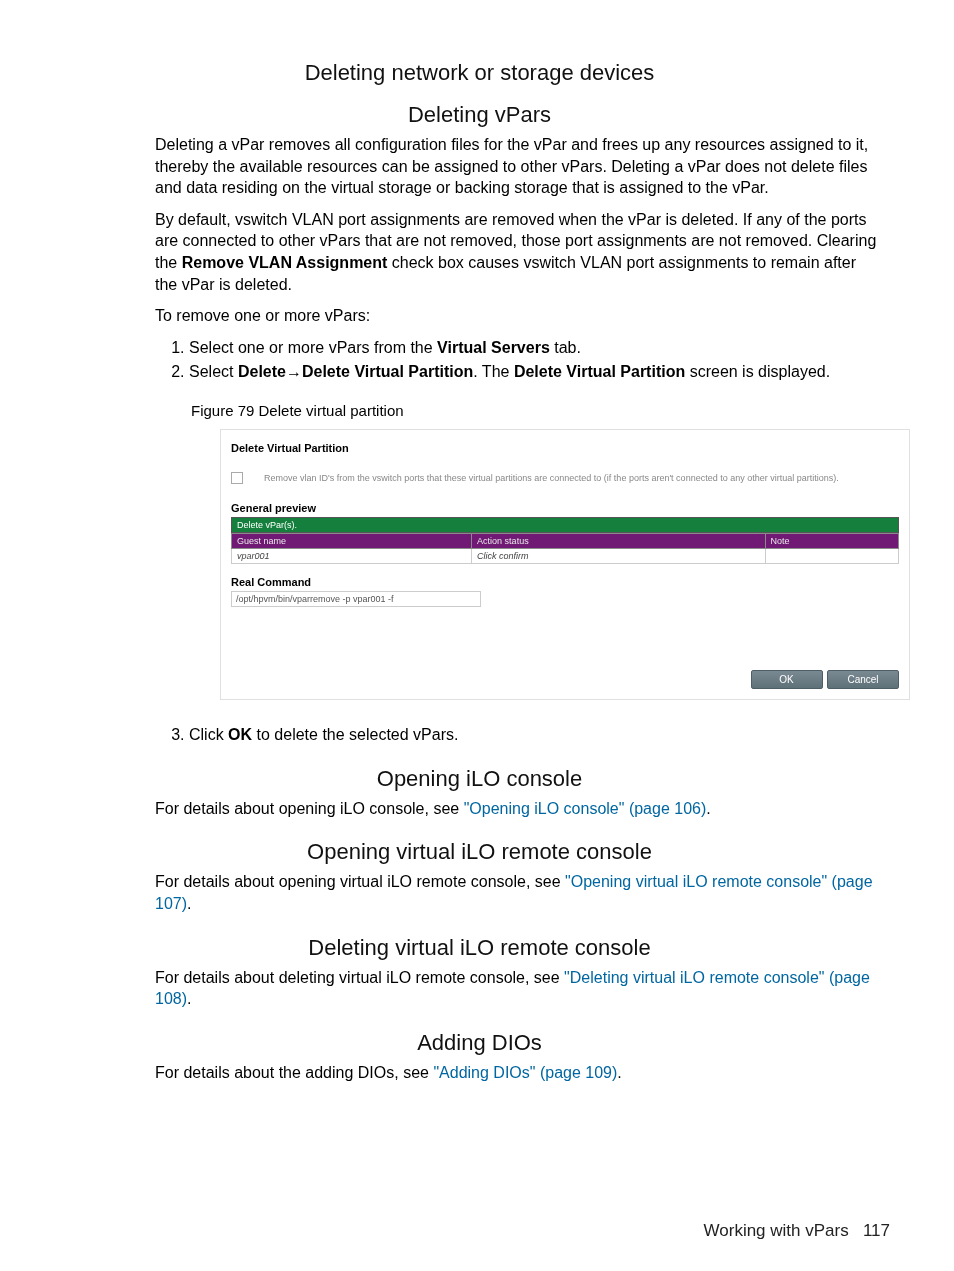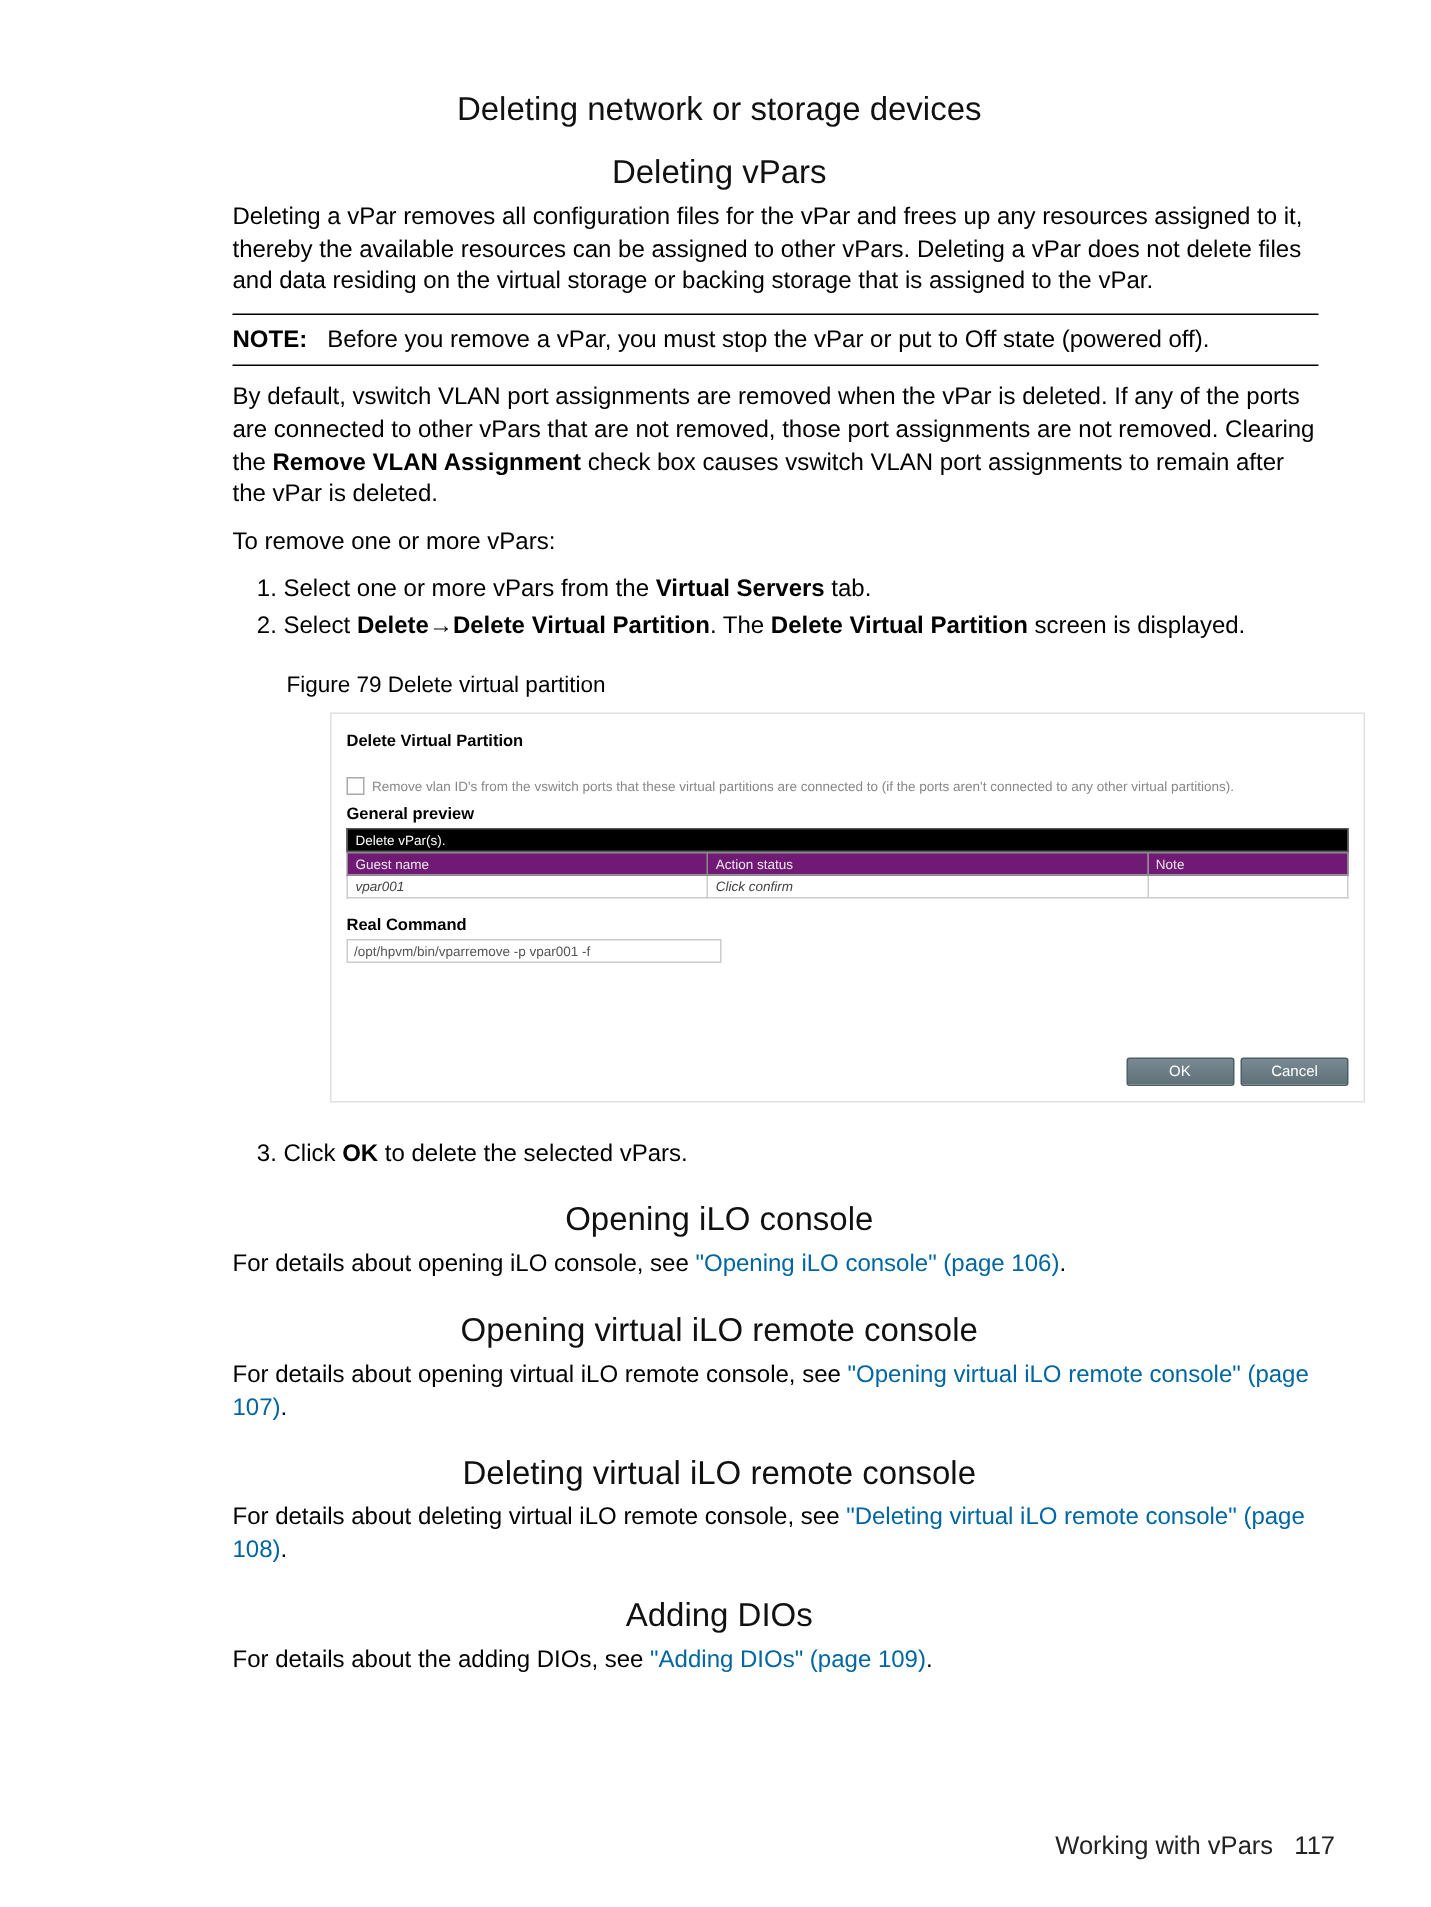--- a/index.html
+++ b/index.html
@@ -31,24 +31,24 @@
   
   .shot {
     margin:0 0 0 65px;
     border:1px solid #e0e0e0;
     width:690px;
     background:#fff;
     padding:12px 10px 10px 10px;
     box-sizing:border-box;
   }
   .shot .dlg-title { font:700 11px Arial; margin-bottom:18px; }
-  .shot .chk { font:400 9px Arial; color:#888; display:flex; align-items:center; gap:5px; margin-bottom:7px; }
+  .shot .chk { font:400 9px Arial; color:#888; display:flex; align-items:center; gap:21px; margin-bottom:18px; }
   .shot .chk .box { width:10px; height:10px; border:1px solid #aaa; display:inline-block; }
   .shot .sect { font:700 11px Arial; margin:4px 0 3px; }
-  .shot .bar { background:#000000; color:#fff; font:400 9px Arial; padding:2px 5px; border:1px solid #555; }
+  .shot .bar { background:#15803d; color:#fff; font:400 9px Arial; padding:2px 5px; border:1px solid #555; }
   .shot table.tbl { width:100%; border-collapse:collapse; font:400 9px Arial; }
   .shot table.tbl th { background:#701a75; color:#e8e8e8; font-weight:400; text-align:left; padding:2px 5px; border:1px solid #8a8a8a; }
   .shot table.tbl td { padding:2px 5px; border:1px solid #ccc; color:#444;font-style:italic; }
   .shot .cmdbox { border:1px solid #ccc; width:240px; font:400 9px Arial; color:#555; padding:2px 4px; margin-top:3px; }
   .shot .btnrow { text-align:right; margin-top:60px; }
   .shot .btn {
     display:inline-block; min-width:46px; text-align:center;
     font:400 10px Arial; color:#fff; padding:3px 12px; border-radius:2px;
     background:linear-gradient(#7a8a93,#5e7078);
     border:1px solid #4e5e66;
@@ -66,23 +66,20 @@
 <div class="page">
 
   <h2 class="sec">Deleting network or storage devices</h2>
 
   <div class="sec-gap-sm"></div>
 
   <h2 class="sec">Deleting vPars</h2>
   <div class="body">
     <p>Deleting a vPar removes all configuration files for the vPar and frees up any resources assigned to it, thereby the available resources can be assigned to other vPars. Deleting a vPar does not delete files and data residing on the virtual storage or backing storage that is assigned to the vPar.</p>
 
-    <div class="note-box">
-      <b>NOTE:</b>&nbsp;&nbsp;&nbsp;<span>Before you remove a vPar, you must stop the vPar or put to Off state (powered off).</span>
-    </div>
 
     <p>
       <span>By default, vswitch VLAN port assignments are removed when the vPar is deleted. If any of the ports are connected to other vPars that are not removed, those port assignments are not removed. Clearing the </span><b>Remove VLAN Assignment</b><span> check box causes vswitch VLAN port assignments to remain after the vPar is deleted.</span>
     </p>
 
     <p>To remove one or more vPars:</p>
 
     <ol class="steps">
       <li>
         <span>Select one or more vPars from the </span><b>Virtual Servers</b><span> tab.</span>

